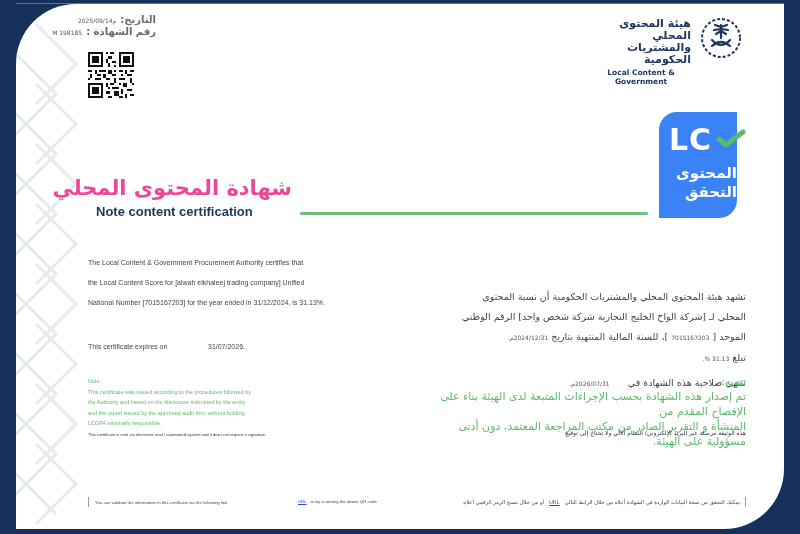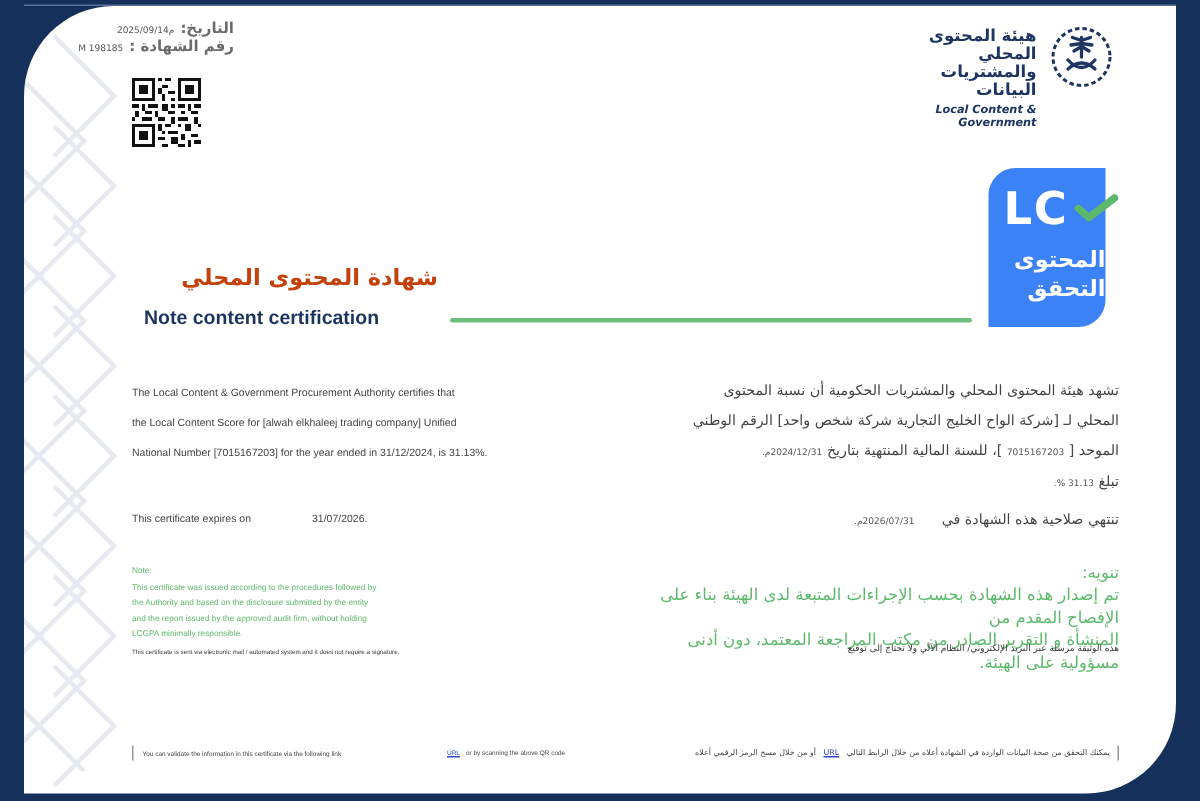--- a/index.html
+++ b/index.html
@@ -33,48 +33,48 @@
     white-space: nowrap;
   }
   .meta-label { font-size: 10px; font-weight: bold; color: #6b6b6b; direction: rtl; }
   .meta-val { font-size: 6px; color: #555; }
 
   
   .qr { left: 72px; top: 48px; width: 46px; height: 46px; }
 
   
   .auth-ar { font-size: 11px; font-weight: bold; color: #1d3560; direction: rtl; text-align: right; line-height: 12px; }
-  .auth-en { font-size: 7.5px; font-weight: bold; color: #1d3560; line-height: 9px; text-align: right; font-style: italic; }
+  .auth-en { font-size: 7.5px; font-weight: bold; color: #1d3560; line-height: 9px; text-align: center; }
 
   
   .lc-badge {
     left: 643px; top: 108px; width: 78px; height: 106px;
     background: #3b82f6;
     border-top-left-radius: 18px;
     border-bottom-right-radius: 18px;
     color: #fff;
   }
   .lc-letters {
     position: absolute; left: 10px; top: 10px;
     font-family: "DejaVu Sans", sans-serif;
     font-size: 30px; font-weight: bold; letter-spacing: 1px;
   }
   .lc-ar {
     position: absolute; left: 0; right: 0; top: 52px;
     text-align: right; font-size: 15px; font-weight: bold; line-height: 19px; direction: rtl;
   }
 
   
-  .title-ar { font-size: 15px; font-weight: bold; color: #c2410c; direction: rtl; white-space: nowrap; }
+  .title-ar { font-size: 21px; font-weight: bold; color: #ec4899; direction: rtl; white-space: nowrap; }
   .title-en { font-size: 13px; font-weight: bold; color: #1c355e; white-space: nowrap; font-family: "Liberation Sans", sans-serif; }
   .green-line { height: 3px; background: #6dbf7e; border-radius: 2px; }
 
   
   .en-body { font-family: "Liberation Sans", sans-serif; font-size: 7px; color: #444; line-height: 20px; }
-  .ar-body { font-size: 9.5px; color: #444; line-height: 20px; direction: rtl; text-align: right; }
+  .ar-body { font-size: 9.5px; color: #444; line-height: 20px; direction: rtl; text-align: right; margin-top: 36px; }
   .ar-small-num { font-size: 6px; color: #555; }
   .en-green { font-family: "Liberation Sans", sans-serif; font-size: 5.5px; color: #5cb96b; line-height: 10.5px; }
   .en-tiny { font-family: "Liberation Sans", sans-serif; font-size: 4.2px; color: #333; }
   .ar-green { font-size: 11px; color: #5cb96b; direction: rtl; text-align: right; line-height: 15px; }
   .ar-tiny { font-size: 6px; color: #333; direction: rtl; text-align: right; }
 
   .footer-bar { width: 1px; height: 10px; background: #999; }
   .footer-en { font-family: "Liberation Sans", sans-serif; font-size: 4.3px; color: #444; white-space: nowrap; }
   .footer-ar { font-size: 5.3px; color: #444; white-space: nowrap; direction: rtl; }
   .link { color: #2b48c2; text-decoration: underline; cursor: pointer; }
@@ -114,21 +114,21 @@
       <path d="M0 8h2v1H0z M3 8h1v2H3z M5 8h3v1H5z M9 8h2v2H9z M12 8h1v1h-1z M14 8h2v1h-2z M17 8h1v2h-1z M19 8h2v1h-2z"></path>
       <path d="M1 10h1v2H1z M4 10h2v1H4z M7 10h1v2H7z M11 10h2v1h-2z M15 10h1v1h-1z M18 10h2v1h-2z"></path>
       <path d="M0 12h1v1H0z M3 12h3v1H3z M8 12h2v1H8z M12 12h1v2h-1z M14 12h3v1h-3z M19 12h1v2h-1z"></path>
       <path d="M8 14h1v2H8z M10 14h2v1h-2z M14 14h1v1h-1z M16 14h2v2h-2z M20 14h1v1h-1z"></path>
       <path d="M9 16h1v1H9z M11 16h3v1h-3z M15 17h1v2h-1z M18 17h2v1h-2z M8 18h2v1H8z M12 18h2v2h-2z M17 19h1v2h-1z M19 19h2v1h-2z M9 20h2v1H9z M14 20h2v1h-2z"></path>
     </g>
   </svg>
 
   <div class="abs" style="left:575px; top:14px; width:100px;">
     <div class="auth-ar">هيئة المحتوى المحلي</div>
-    <div class="auth-ar">والمشتريات البيانات</div>
+    <div class="auth-ar">والمشتريات الحكومية</div>
     <div class="auth-en" style="margin-top:2px;">Local Content &amp; Government</div>
   </div>
   <svg class="abs" style="left:683px; top:12px; width:44px; height:44px;" viewBox="0 0 44 44">
     <circle cx="22" cy="22" r="19" fill="none" stroke="#1d3560" stroke-width="2" stroke-dasharray="3 2"></circle>
     <g stroke="#1d3560" stroke-width="2.2" fill="none" stroke-linecap="round">
       <path d="M22 9 L22 22"></path>
       <path d="M22 11 L16 9 M22 11 L28 9 M22 13 L15 14 M22 13 L29 14 M22 15 L17 18 M22 15 L27 18"></path>
       <path d="M13 24 Q22 34 31 24"></path>
       <path d="M13 30 Q22 22 31 30"></path>
     </g>

